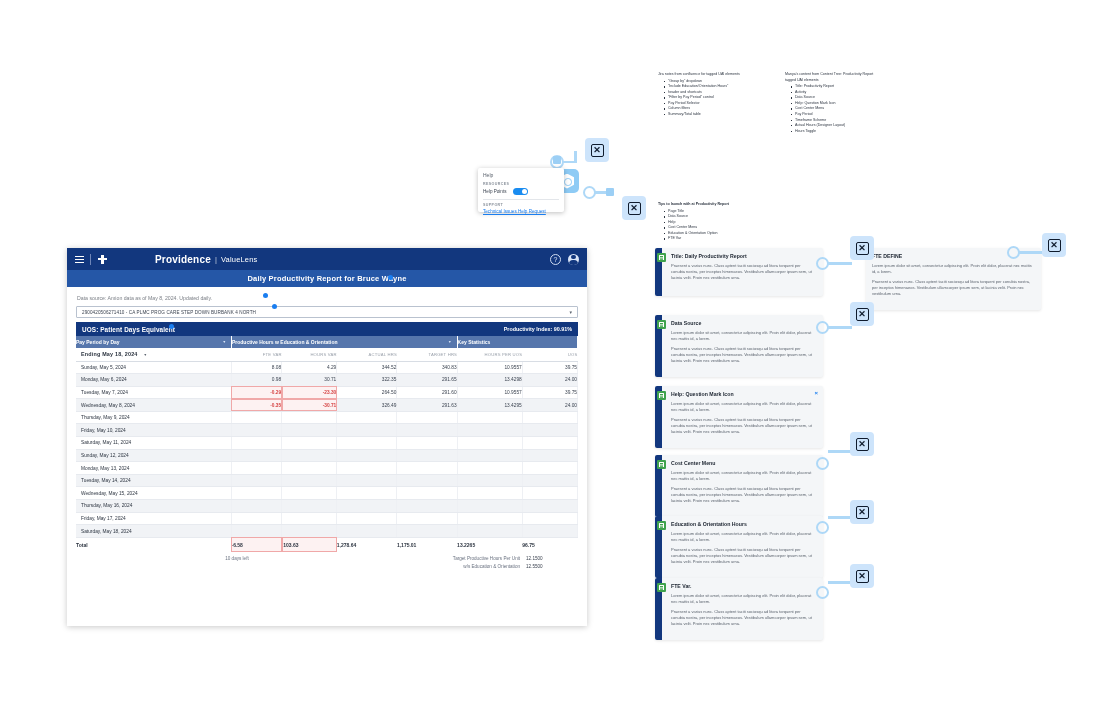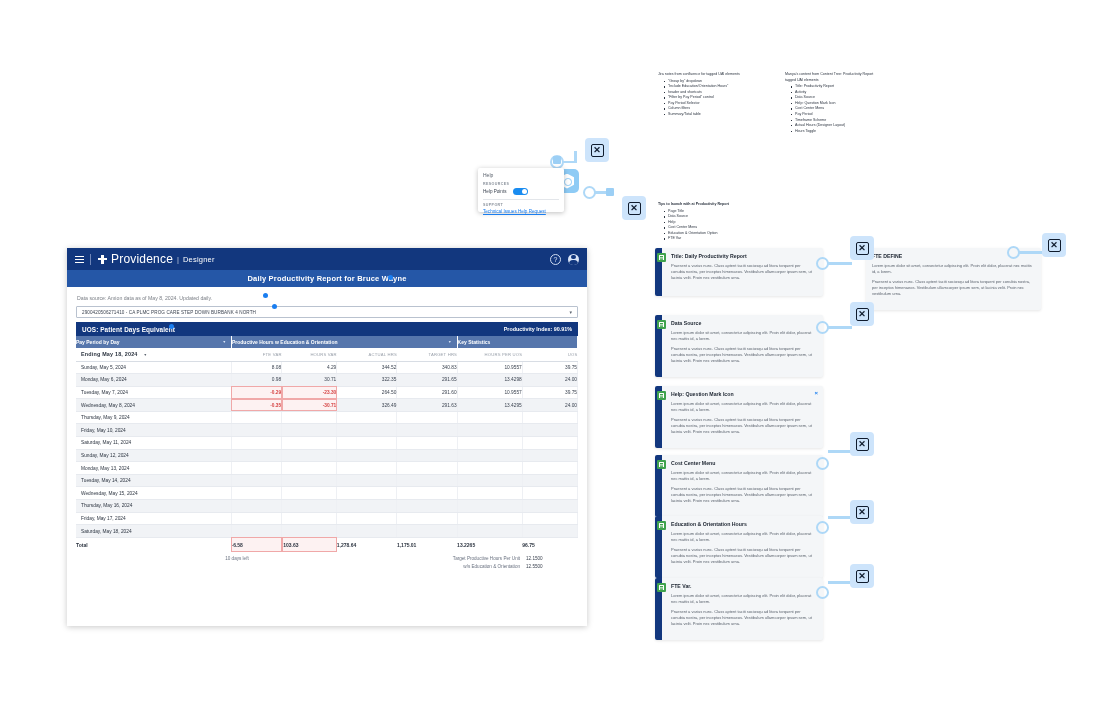--- a/index.html
+++ b/index.html
@@ -32,21 +32,21 @@
     padding:0 8px; color:#fff;
   }
   .hamburger { width:9px; height:7px; position:relative; margin-right:6px; }
   .hamburger i { position:absolute; left:0; width:9px; height:1px; background:#fff; }
   .hamburger i:nth-child(1){top:0}.hamburger i:nth-child(2){top:3px}.hamburger i:nth-child(3){top:6px}
   .vbar { width:1px; height:11px; background:#6f86b8; margin-right:7px; }
   .brand-cross { width:9px; height:9px; position:relative; margin-right:4px; }
   .brand-cross:before,.brand-cross:after{content:"";position:absolute;background:#fff;}
   .brand-cross:before{left:3.4px;top:0;width:2.2px;height:9px;}
   .brand-cross:after{left:0;top:3.4px;width:9px;height:2.2px;}
-  .brand-name { font-size:12px; font-weight:normal; letter-spacing:.2px; }
+  .brand-name { font-size:10px; font-weight:bold; letter-spacing:.2px;margin-left:44px; }
   .brand-sep { font-size:7.5px; opacity:.7; margin:0 4px; }
   .brand-sub { font-size:7.5px; font-weight:normal; letter-spacing:.2px; }
   .topbar-right { margin-left:auto; display:flex; align-items:center; gap:7px; }
   .ico-circle {
     width:11px; height:11px; border-radius:50%; border:1px solid #cfdcf2;
     color:#dbe6f8; font-size:7px; line-height:9px; text-align:center;
     position:relative;
   }
   .ico-avatar { width:11px; height:11px; border-radius:50%; background:#dbe6f8;
     position:relative; overflow:hidden; }
@@ -280,21 +280,21 @@
     <div class="app-topbar">
       <div class="hamburger">
           <i></i>
           <i></i>
           <i></i>
         </div>
       <div class="vbar"></div>
       <div class="brand-cross"></div>
       <span class="brand-name">Providence</span>
       <span class="brand-sep">|</span>
-      <span class="brand-sub">Designer</span>
+      <span class="brand-sub">ValueLens</span>
       <div class="topbar-right">
         <div class="ico-circle">?</div>
         <div class="ico-avatar"></div>
       </div>
     </div>
 
     <div class="app-titlebar">
       <span class="app-title">Daily Productivity Report for Bruce Wayne</span>
       <div class="dot" style="left:321px; top:5px;"></div>
     </div>

